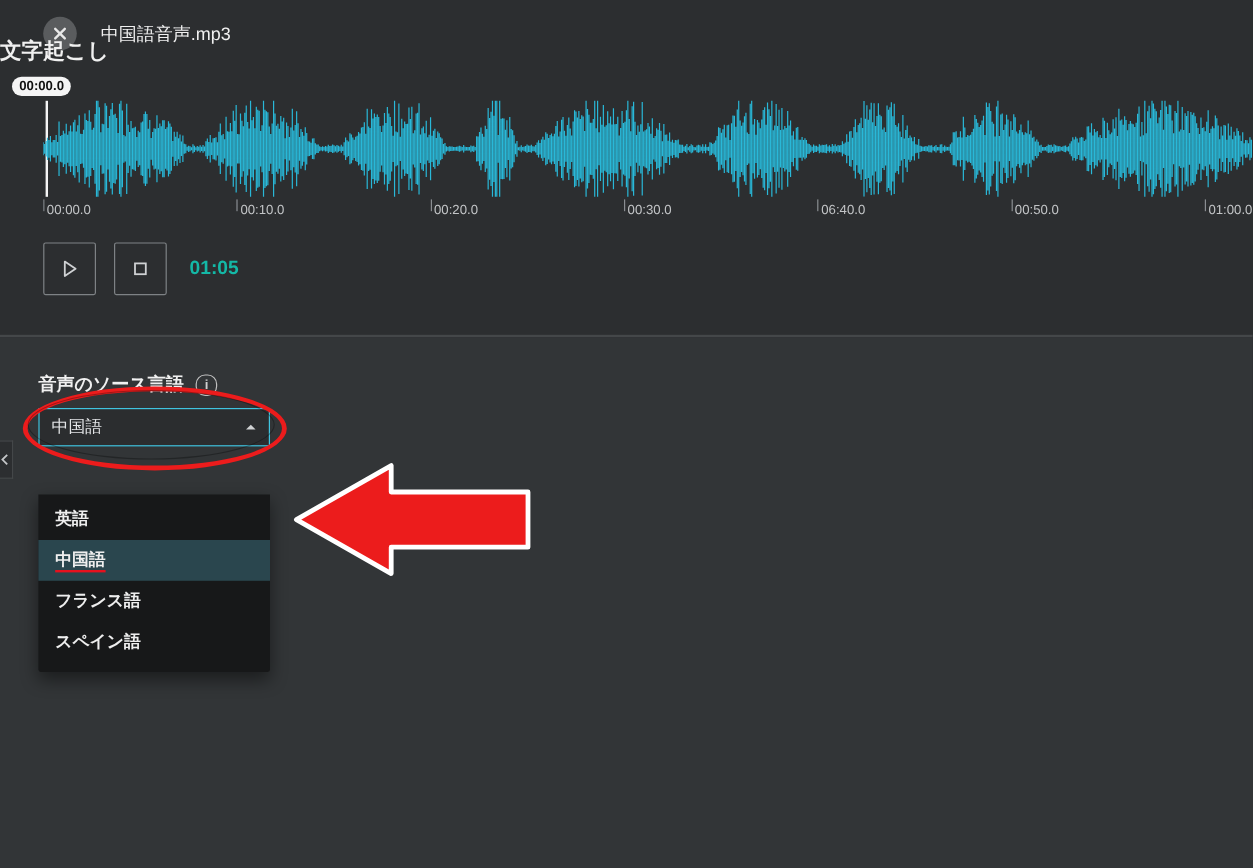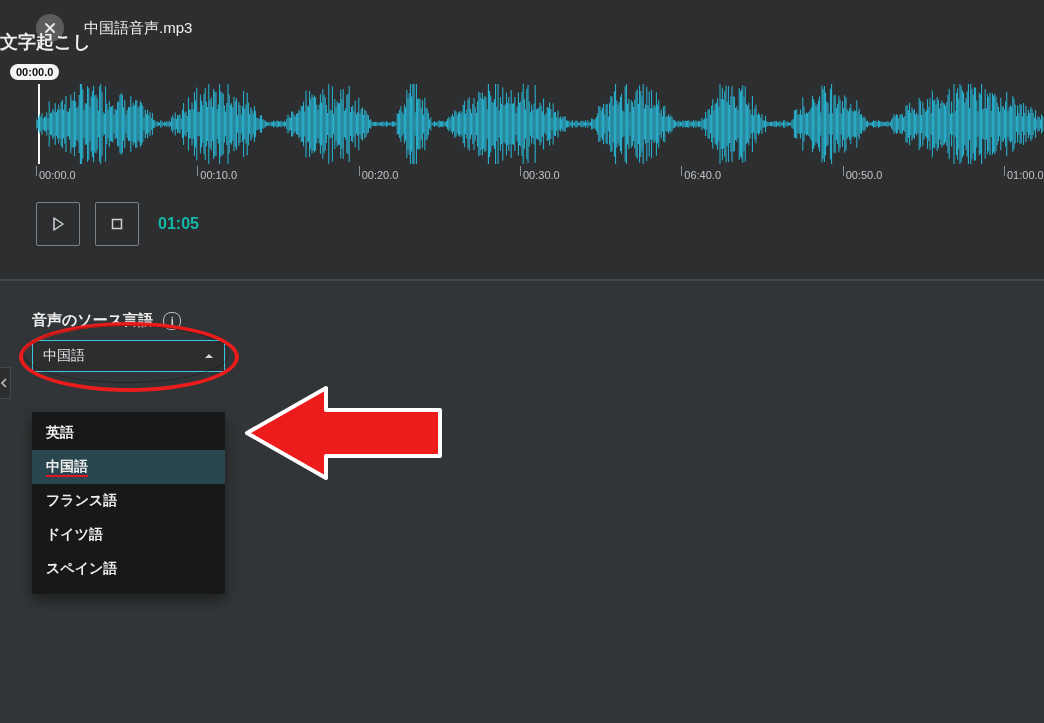--- a/index.html
+++ b/index.html
@@ -355,21 +355,20 @@
         <svg viewBox="0 0 10 10">
             <path d="M1 7 L5 3 L9 7" fill="#d0d2d4"></path>
           </svg>
       </span>
     </div>
 
     <div class="dropdown">
         <div class="dd-item"><span class="dd-text">英語</span></div>
         <div class="dd-item selected"><span class="dd-text">中国語</span></div>
         <div class="dd-item"><span class="dd-text">フランス語</span></div>
-        <div class="dd-item"><span class="dd-text">ドイツ語</span></div>
         <div class="dd-item"><span class="dd-text">スペイン語</span></div>
       </div>
 
     <div class="red-ellipse"></div>
     <div class="red-ellipse-inner"></div>
 
     <svg class="red-arrow" width="205" height="108" viewBox="0 0 205 108">
       <polygon points="5,54 84,9 84,31 198,31 198,77 84,77 84,99" fill="#ec1c1c" stroke="#ffffff" stroke-width="4" stroke-linejoin="round"></polygon>
     </svg>
 

